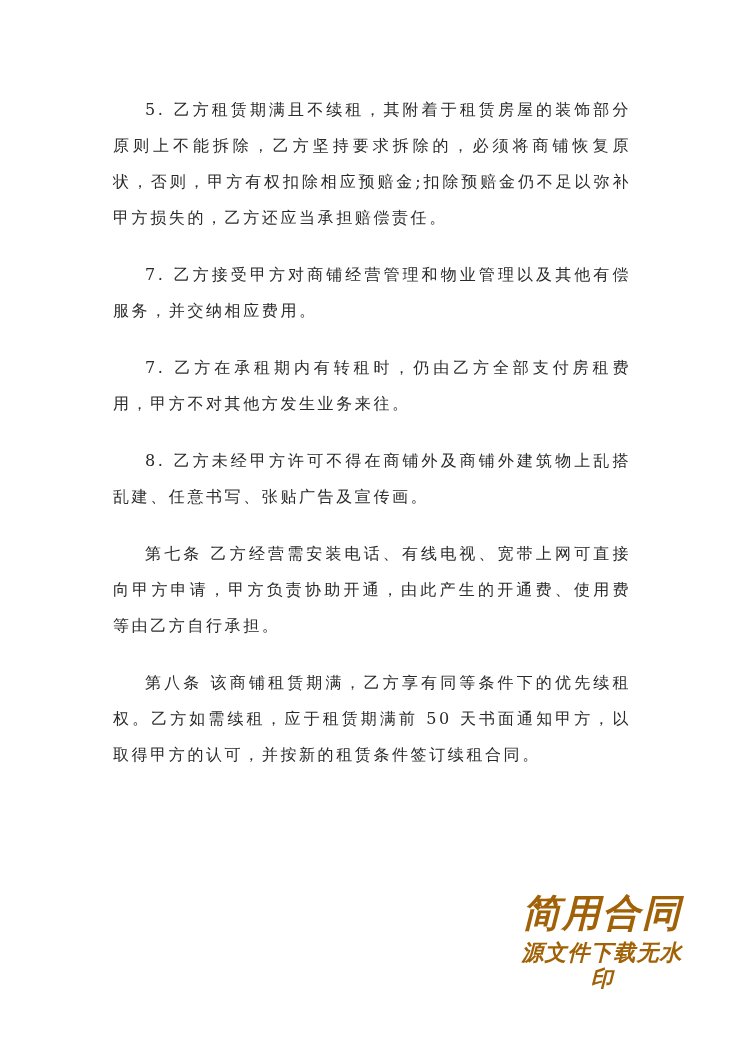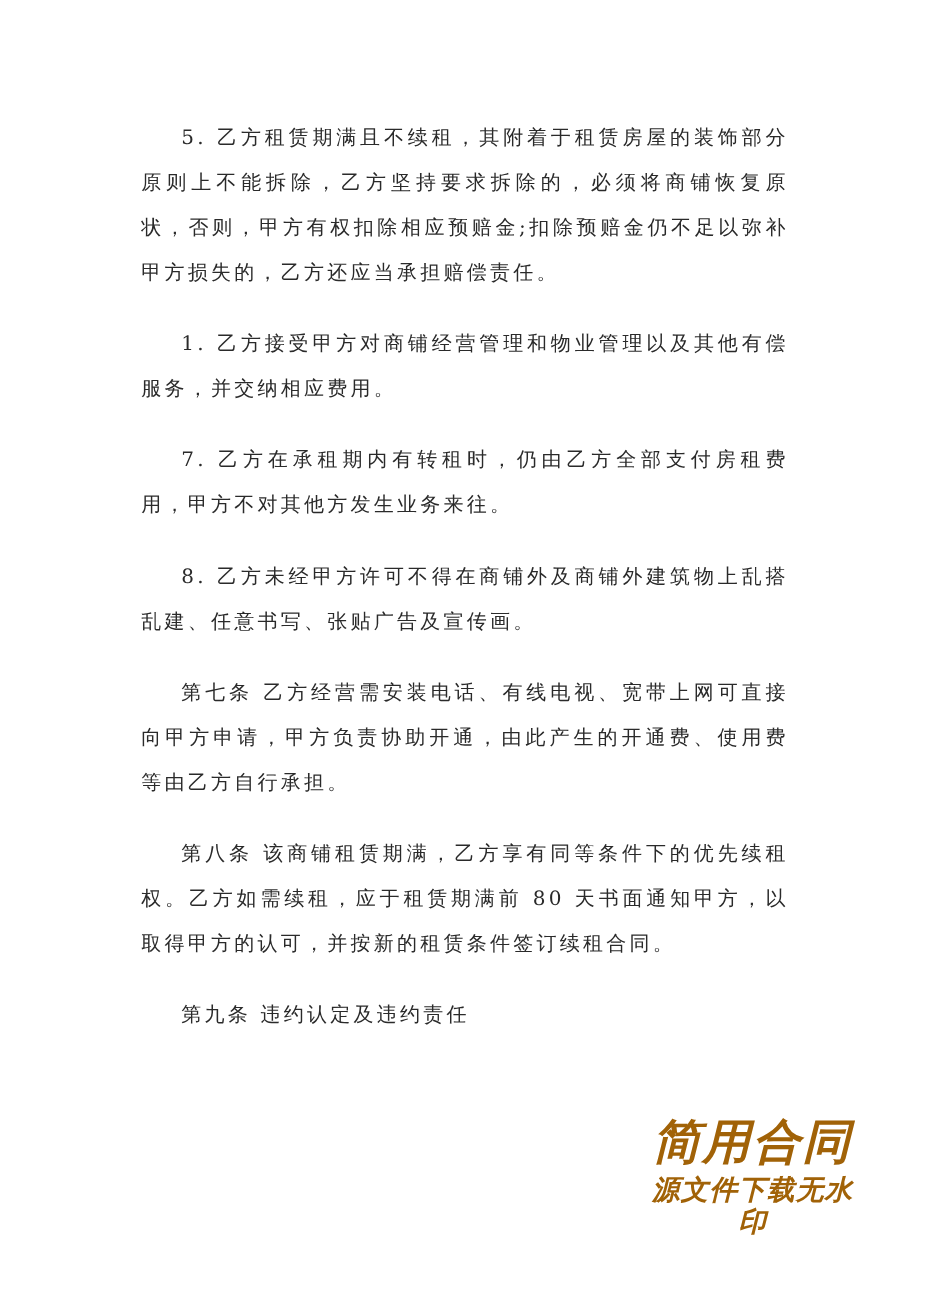--- a/index.html
+++ b/index.html
@@ -57,24 +57,23 @@
       line-height: 26px;
       letter-spacing: 1px;
       margin-top: 4px;
     }
   </style>
 </head>
 <body>
 
 <div class="page">
   <p class="para">5. 乙方租赁期满且不续租，其附着于租赁房屋的装饰部分原则上不能拆除，乙方坚持要求拆除的，必须将商铺恢复原状，否则，甲方有权扣除相应预赔金;扣除预赔金仍不足以弥补甲方损失的，乙方还应当承担赔偿责任。</p>
-  <p class="para">1. 乙方接受甲方对商铺经营管理和物业管理以及其他有偿服务，并交纳相应费用。</p>
+  <p class="para">7. 乙方接受甲方对商铺经营管理和物业管理以及其他有偿服务，并交纳相应费用。</p>
   <p class="para">7. 乙方在承租期内有转租时，仍由乙方全部支付房租费用，甲方不对其他方发生业务来往。</p>
   <p class="para">8. 乙方未经甲方许可不得在商铺外及商铺外建筑物上乱搭乱建、任意书写、张贴广告及宣传画。</p>
   <p class="para">第七条 乙方经营需安装电话、有线电视、宽带上网可直接向甲方申请，甲方负责协助开通，由此产生的开通费、使用费等由乙方自行承担。</p>
-  <p class="para">第八条 该商铺租赁期满，乙方享有同等条件下的优先续租权。乙方如需续租，应于租赁期满前 80 天书面通知甲方，以取得甲方的认可，并按新的租赁条件签订续租合同。</p>
-  <p class="para heading">第九条 违约认定及违约责任</p>
+  <p class="para">第八条 该商铺租赁期满，乙方享有同等条件下的优先续租权。乙方如需续租，应于租赁期满前 50 天书面通知甲方，以取得甲方的认可，并按新的租赁条件签订续租合同。</p>
 </div>
 
 <div class="watermark">
   <span class="wm-title">简用合同</span>
   <span class="wm-sub">源文件下载无水印</span>
 </div>
 
 </body></html>

